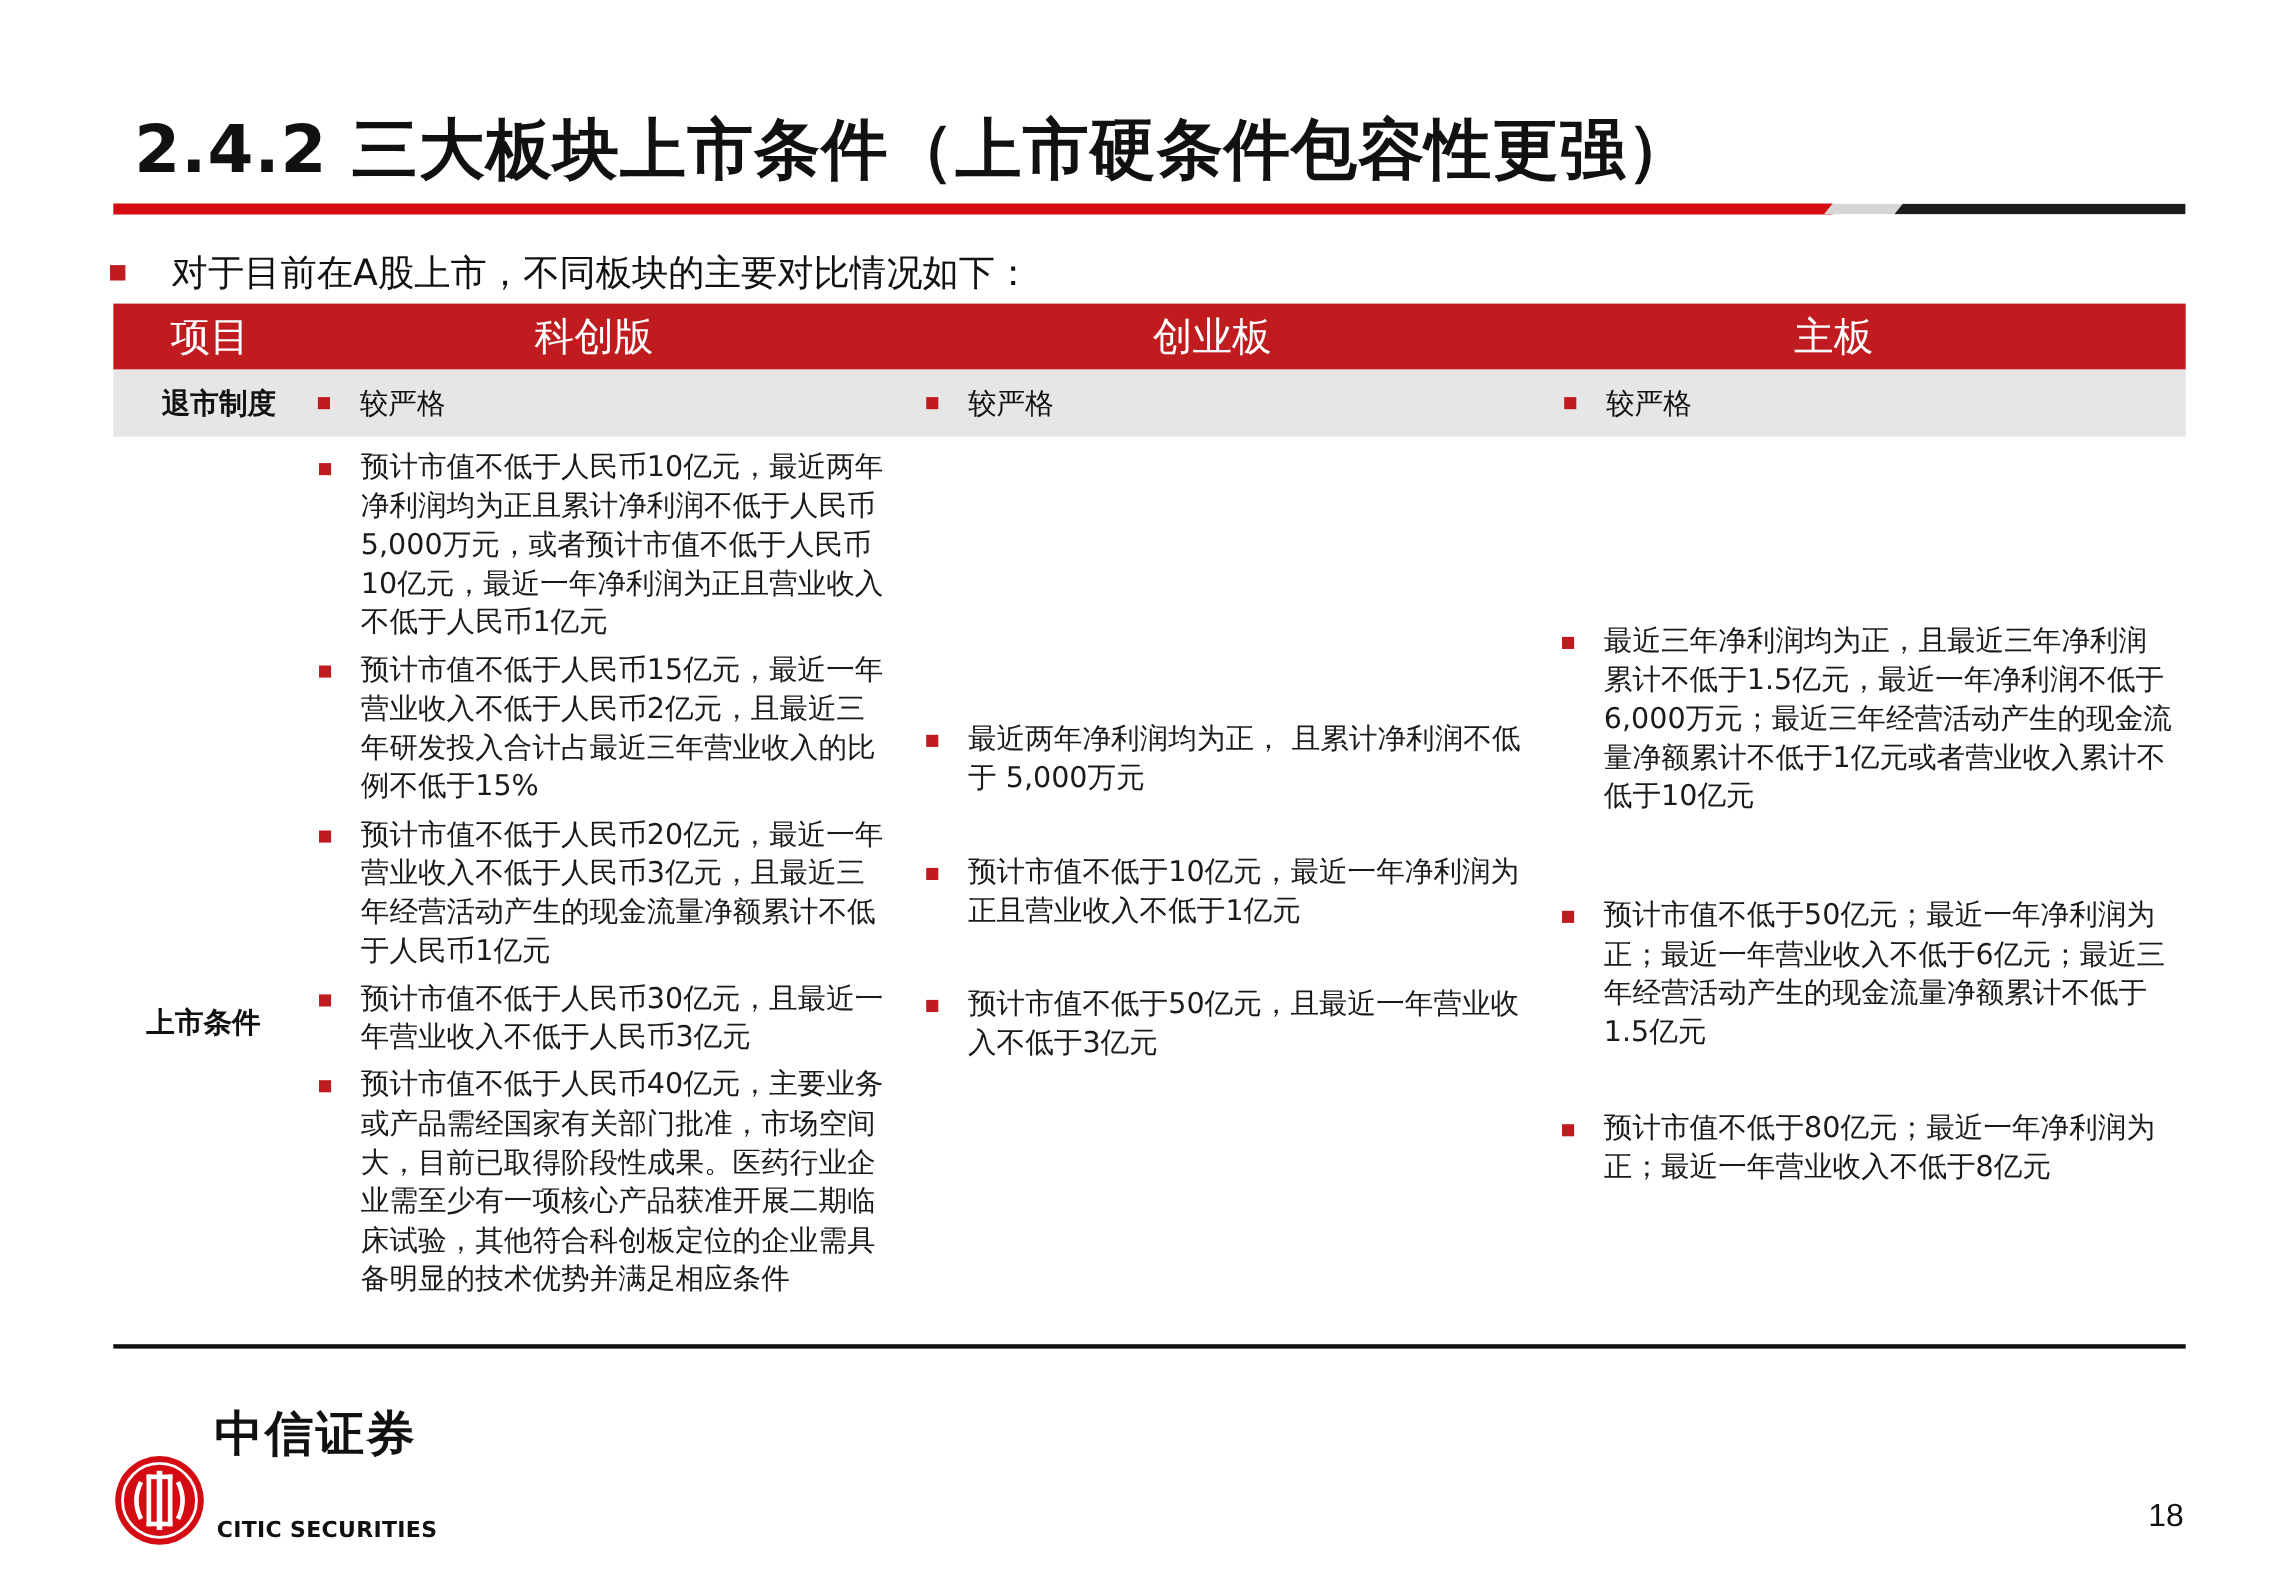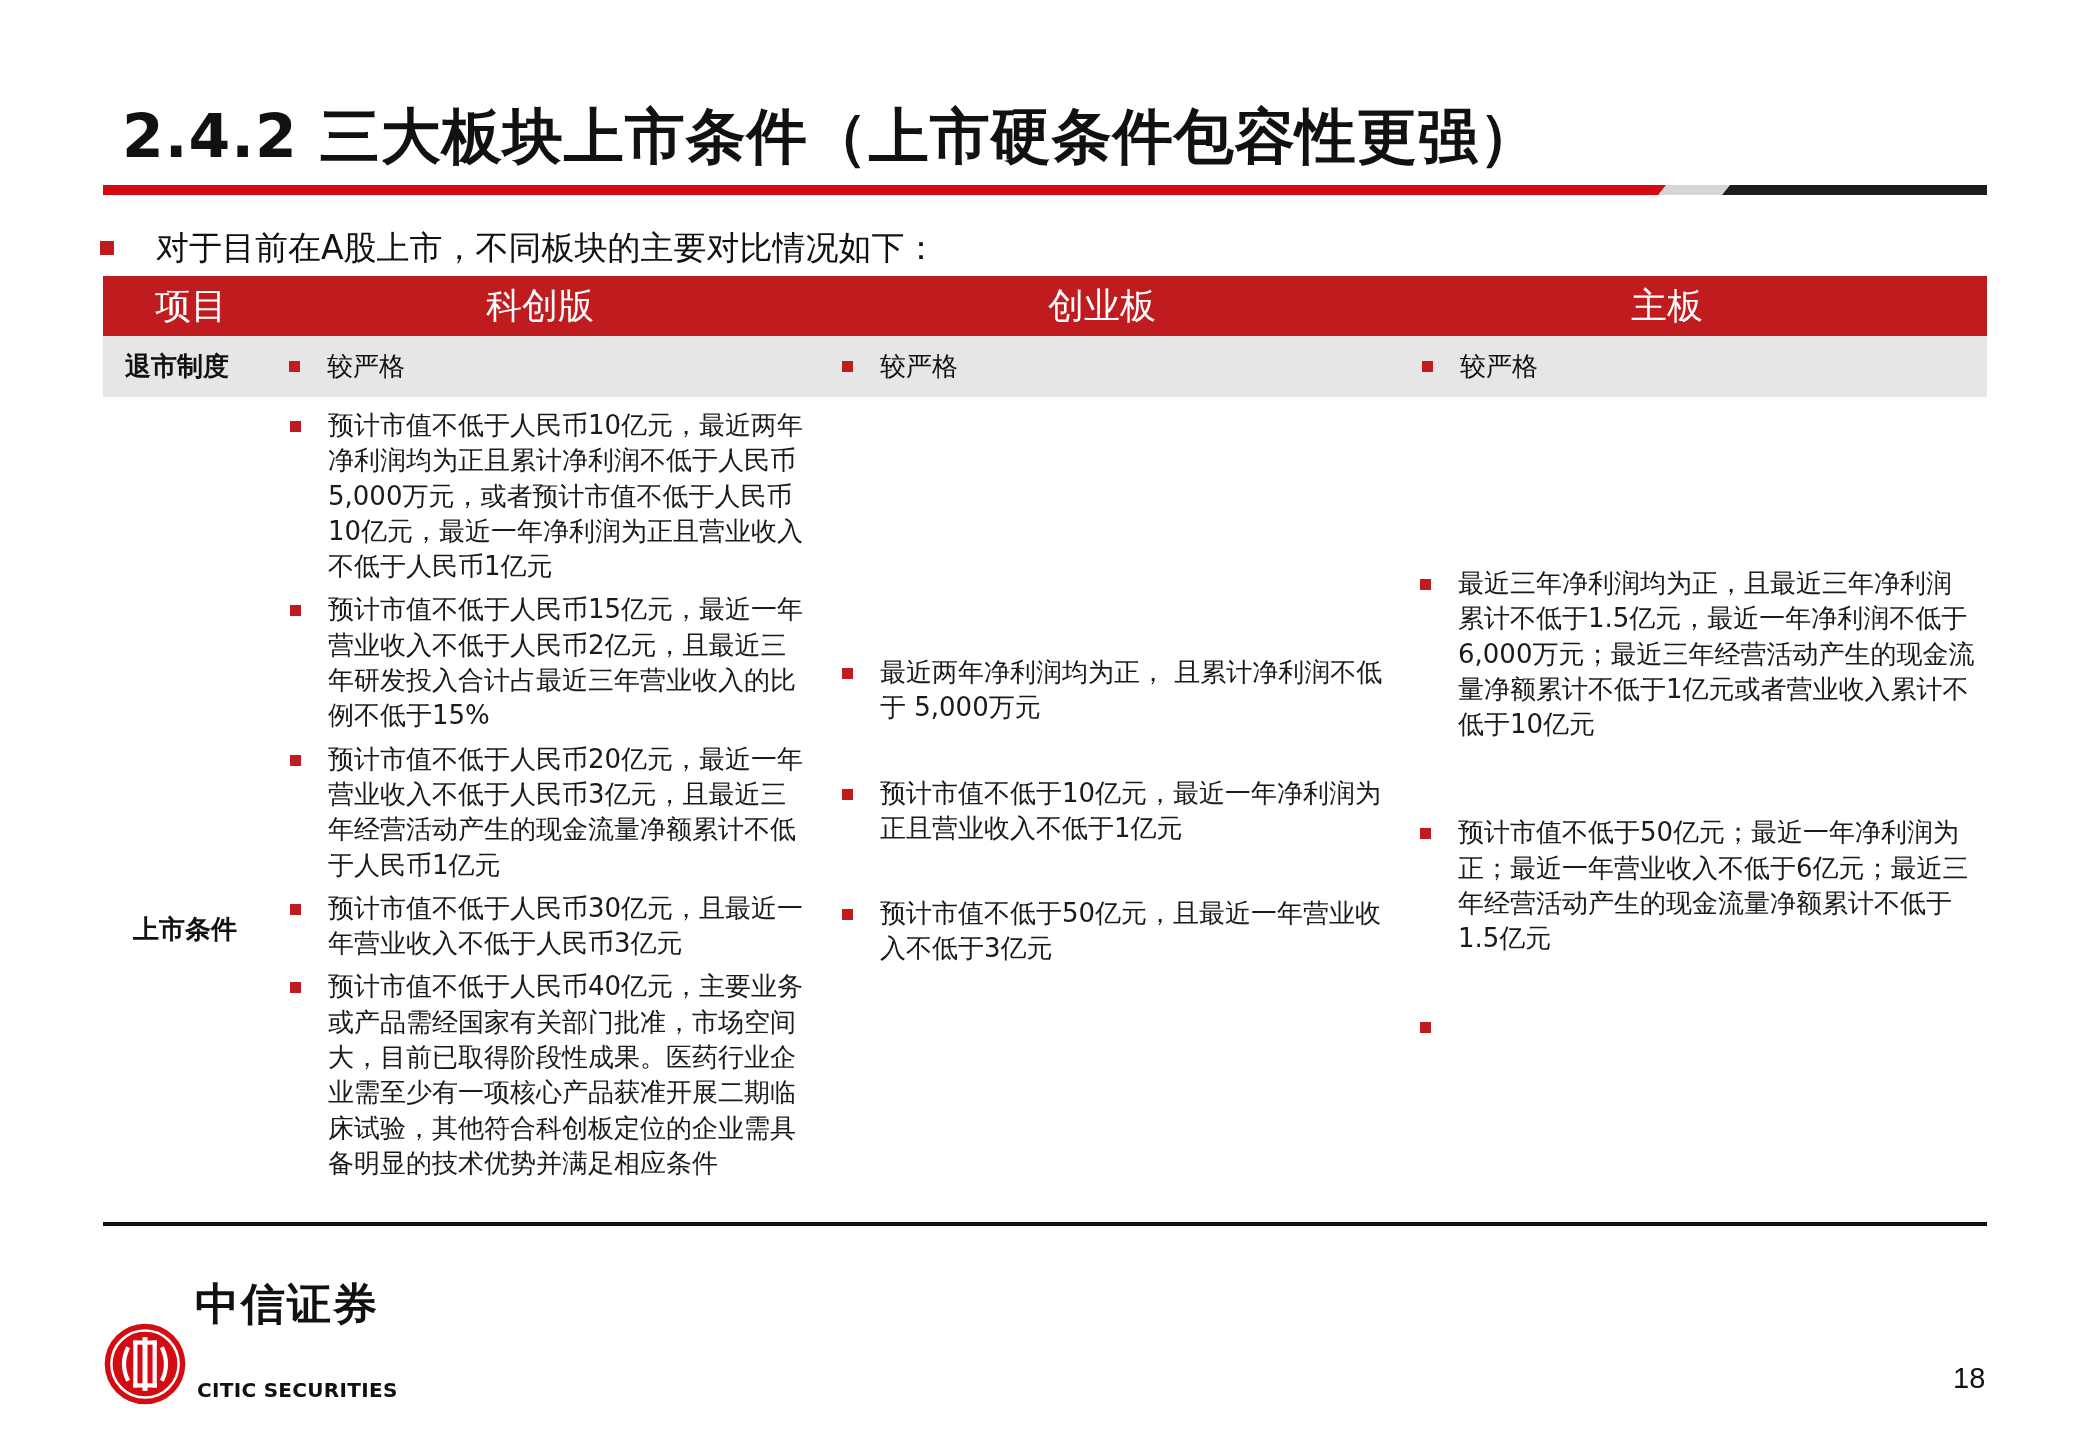--- a/index.html
+++ b/index.html
@@ -30,21 +30,21 @@
   .c2 { width: 550px; }
   .c3 { width: 580px; }
   .c4 { width: 580px; }
   .thead .th.c1 { padding-left: 52px; }
   .thead .th.c2 { justify-content: center; padding-right: 24px; }
   .thead .th.c3 { justify-content: center; padding-right: 30px; }
   .thead .th.c4 { justify-content: center; padding-right: 60px; }
 
   .row-gray { height: 61px; background: #e6e6e6; display: flex; align-items: center; font-size: 26px; }
   .row-gray .cell { display: flex; align-items: center; }
-  .row-gray .c1 { padding-left: 22px; font-weight: bold; color: #111; }
+  .row-gray .c1 { padding-left: 44px; font-weight: bold; color: #111; }
   .row-gray .c2 { padding-left: 189px - 174px; }
 
   .bullet-sq { width: 11px; height: 11px; background: #c01c20; flex: 0 0 11px; }
 
   .row-main { position: relative; height: 887px; }
   .row-main .label { position: absolute; left: 30px; top: 515px; font-size: 26px; font-weight: bold; color: #111; }
   .bottom-line { position: absolute; left: 103px; top: 1222px; width: 1884px; height: 4px; background: #111; }
 
   .blist { position: absolute; }
   .bitem { position: relative; padding-left: 38px; font-size: 26px; line-height: 35.3px; color: #1a1a1a; }
@@ -142,20 +142,21 @@
   <div class="bitem">
     <span class="bullet-sq"></span>
     <span>最近三年净利润均为正，且最近三年净利润累计不低于1.5亿元，最近一年净利润不低于6,000万元；最近三年经营活动产生的现金流量净额累计不低于1亿元或者营业收入累计不低于10亿元</span>
   </div>
   <div class="bitem" style="margin-top:73px;">
     <span class="bullet-sq"></span>
     <span>预计市值不低于50亿元；最近一年净利润为正；最近一年营业收入不低于6亿元；最近三年经营活动产生的现金流量净额累计不低于1.5亿元</span>
   </div>
   <div class="bitem" style="margin-top:52px;">
     <span class="bullet-sq"></span>
+    <span>预计市值不低于80亿元；最近一年净利润为正；最近一年营业收入不低于8亿元</span>
   </div>
 </div>
 
 <div class="bottom-line"></div>
 
 <svg class="logo" viewBox="0 0 100 100">
   <circle cx="50" cy="50" r="48" fill="#d40b12"></circle>
   <circle cx="50" cy="50" r="40" fill="none" stroke="#ffffff" stroke-width="3"></circle>
 
   <rect x="47" y="18" width="6" height="64" fill="#ffffff"></rect>

